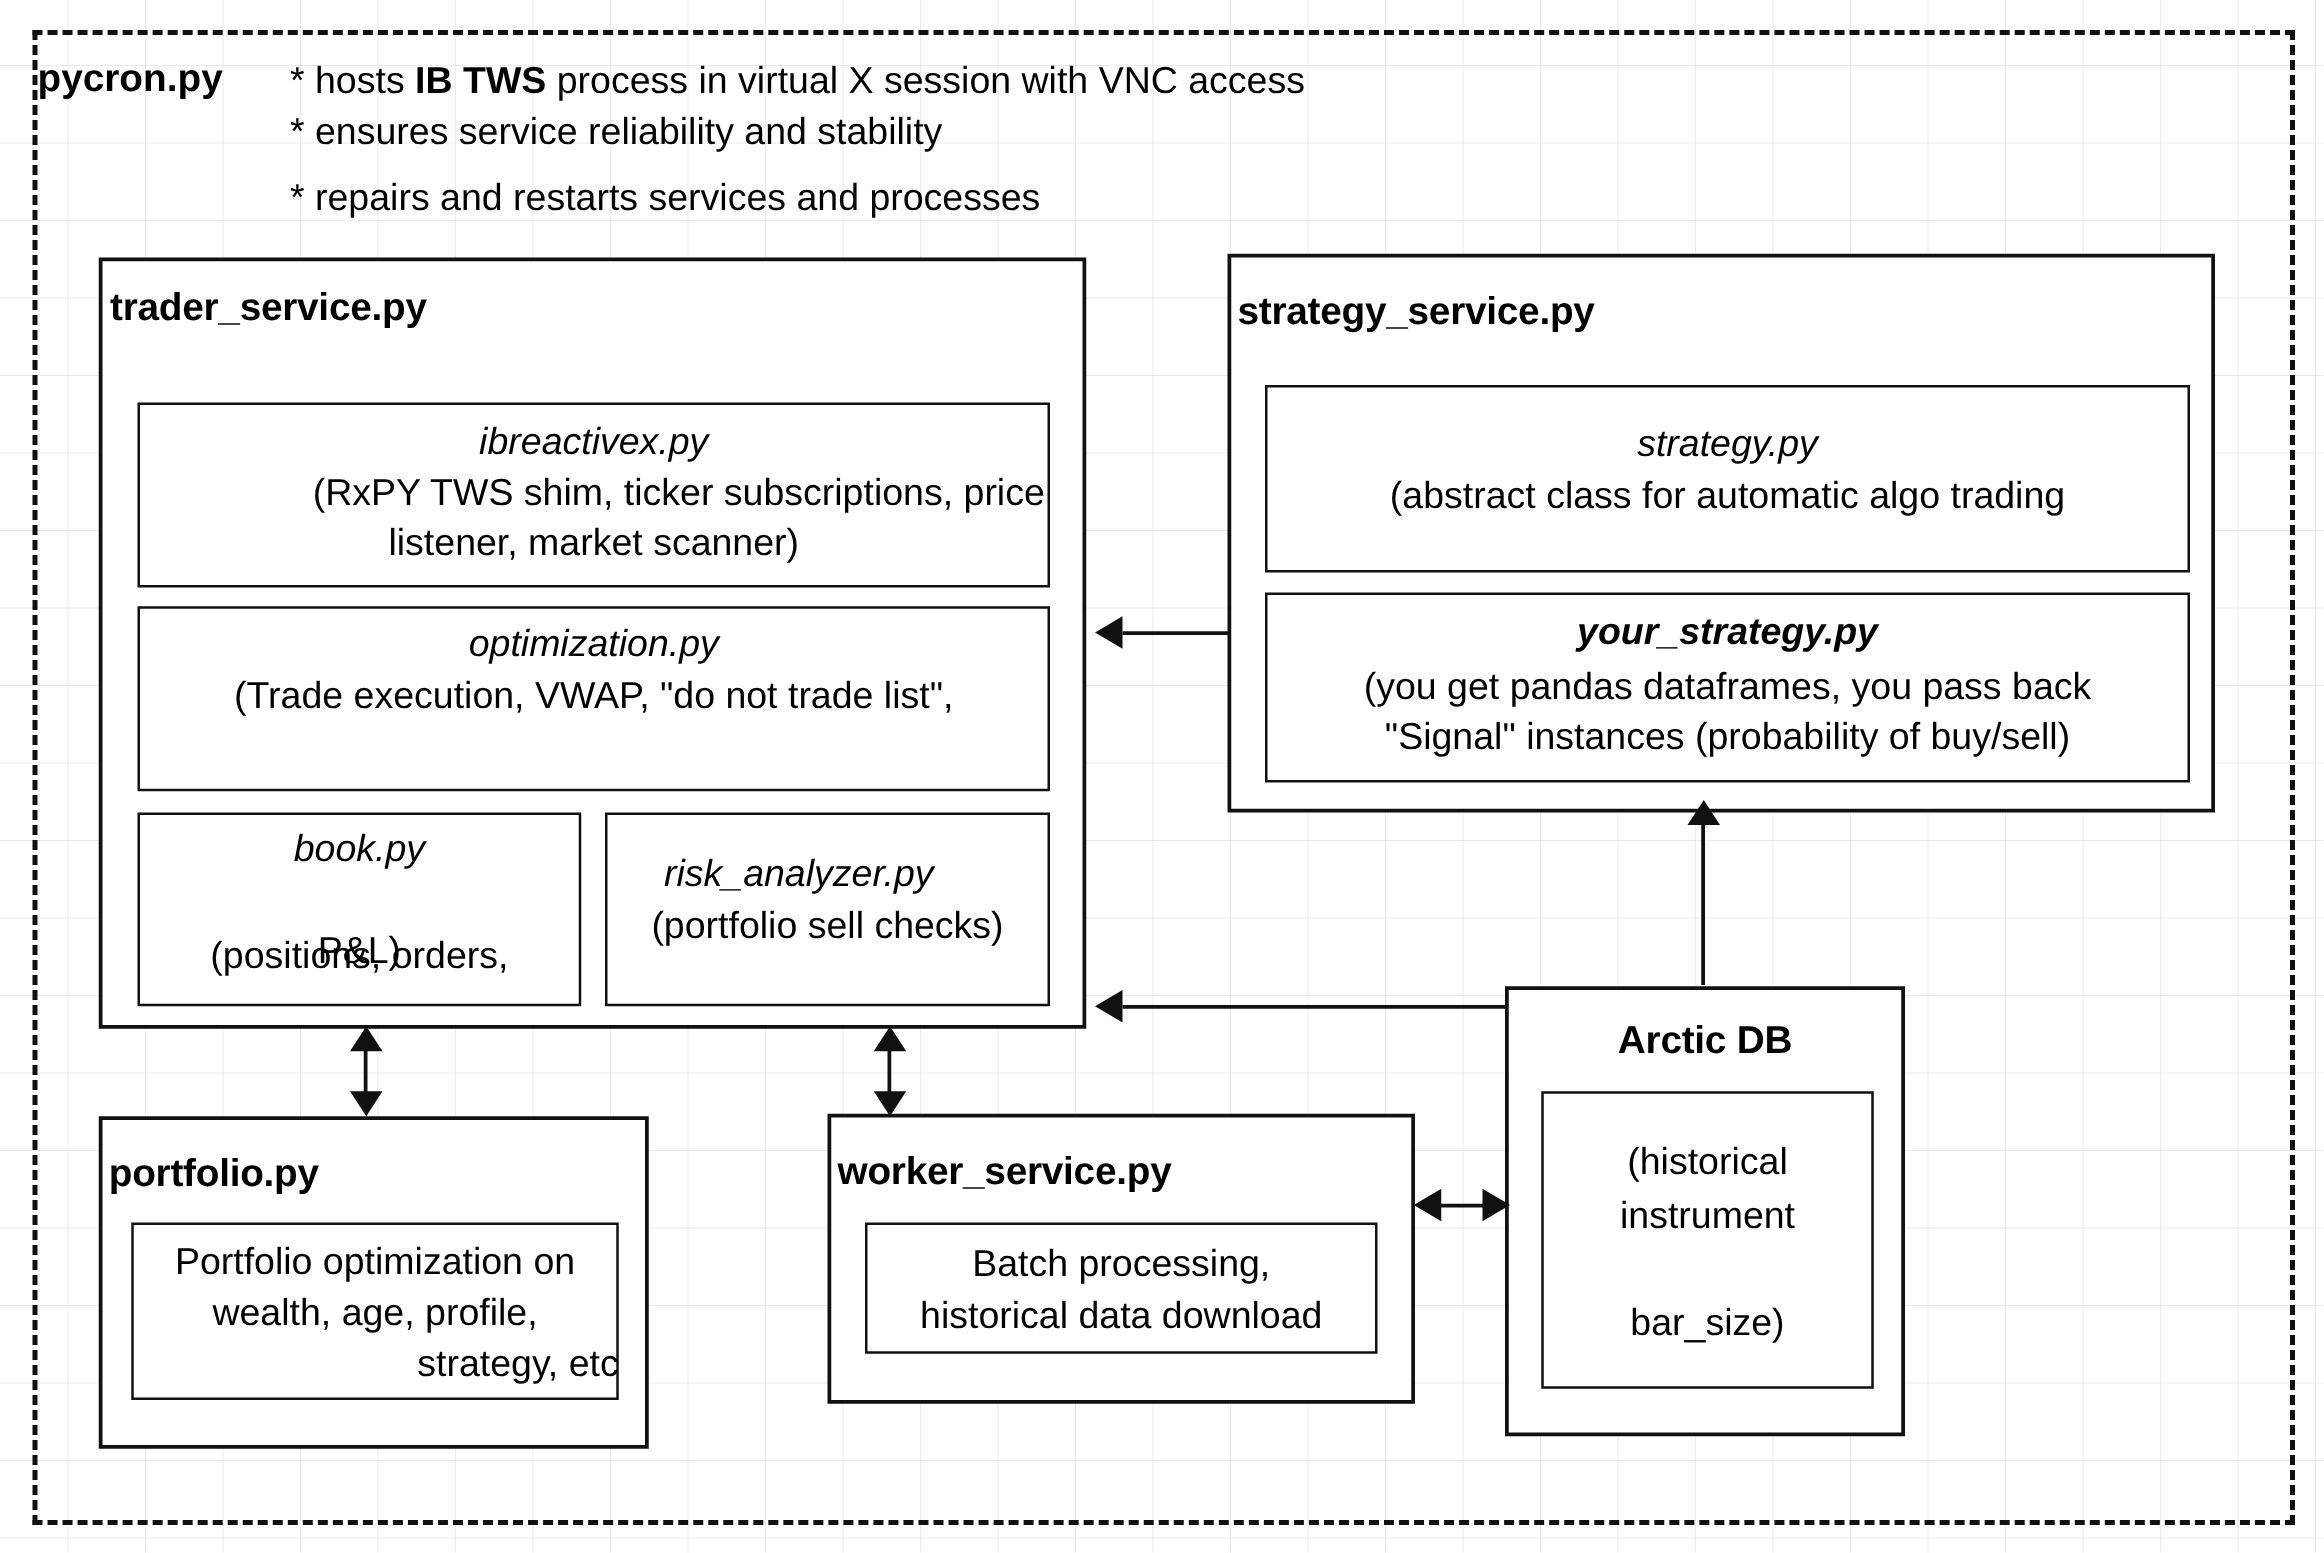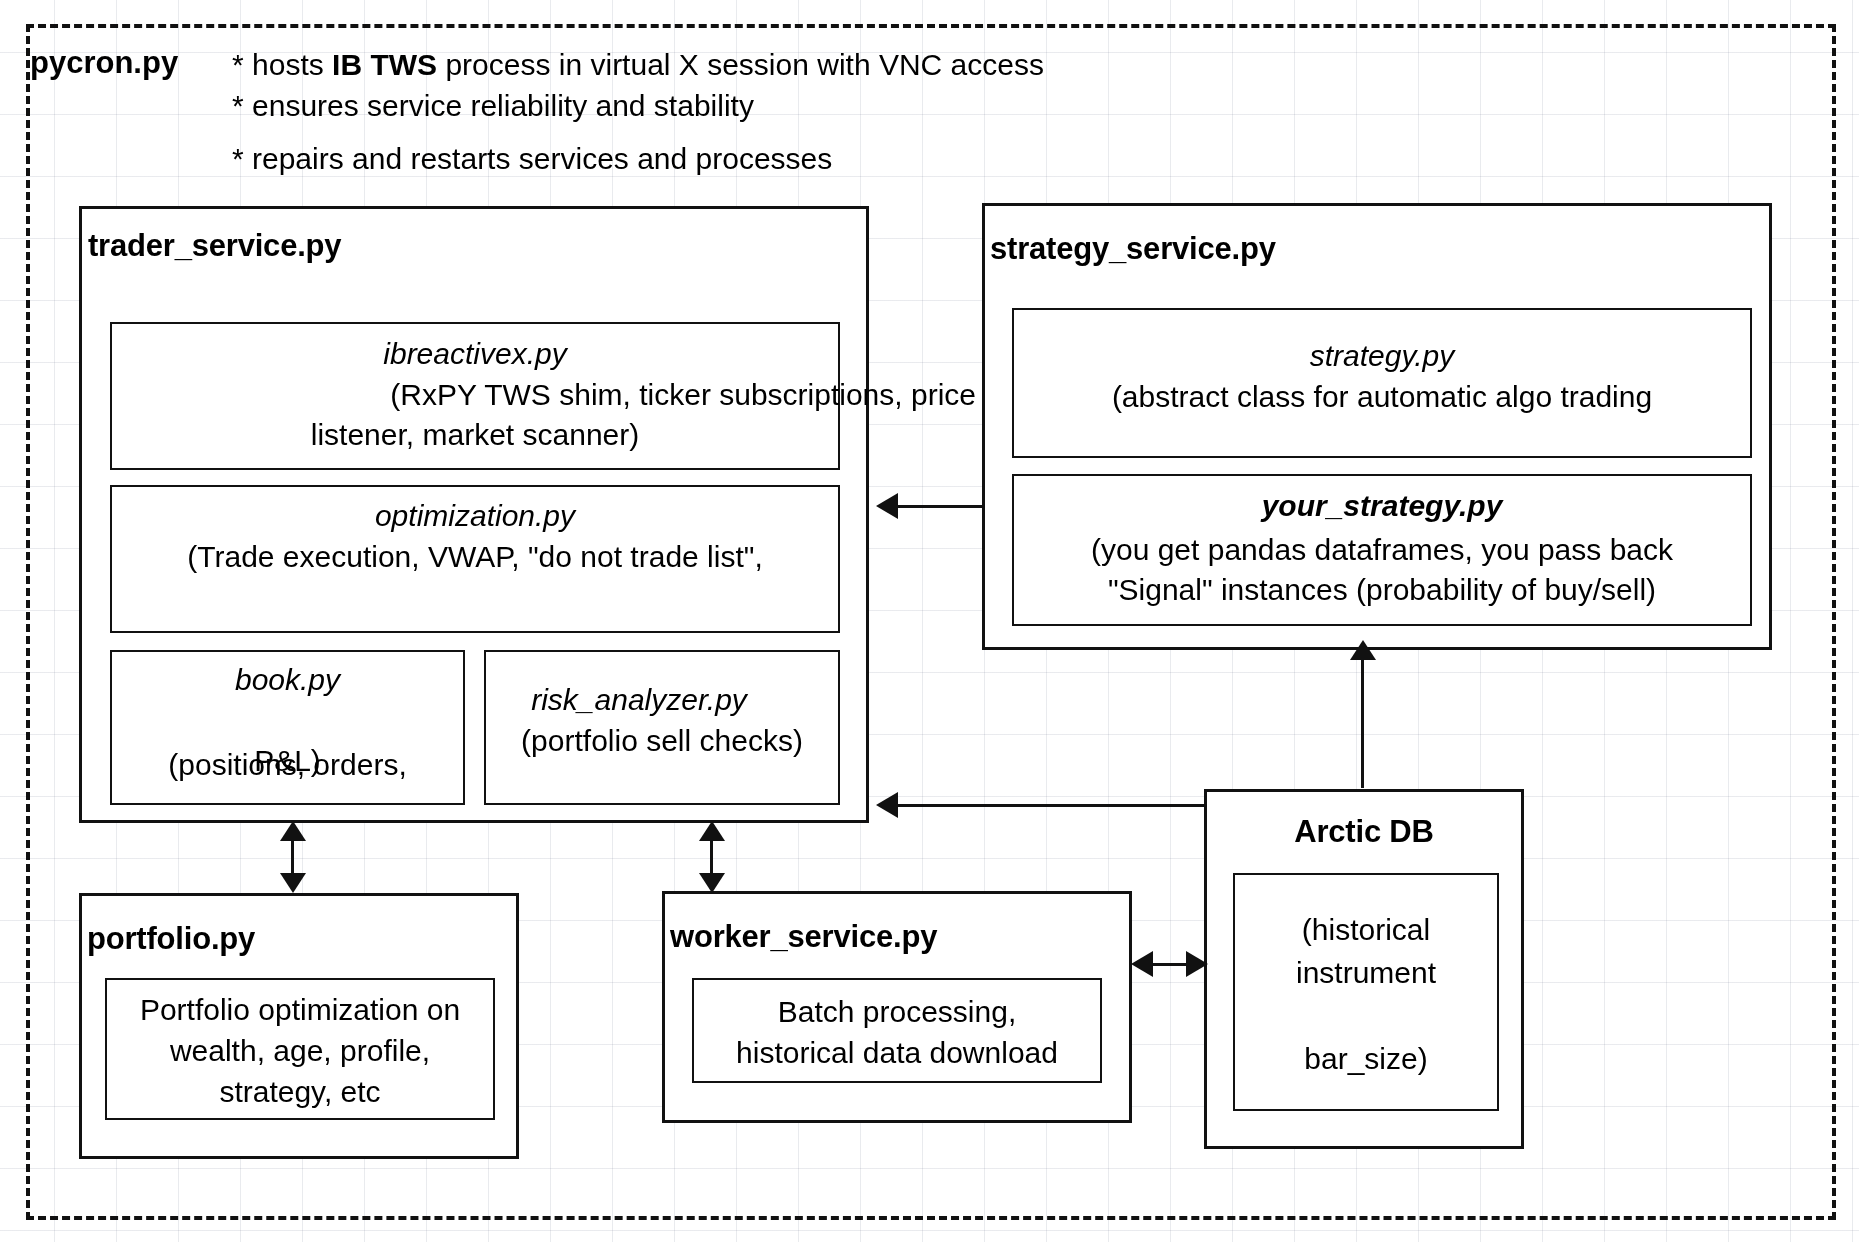--- a/index.html
+++ b/index.html
@@ -90,21 +90,21 @@
     <span>* hosts </span><b>IB TWS</b><span> process in virtual X session with VNC access</span>
   </div>
   <div class="abs bullets" style="left:232px;top:85px;">* ensures service reliability and stability</div>
   <div class="abs bullets" style="left:232px;top:126px;margin-top:12px;">* repairs and restarts services and processes</div>
 
   <div class="abs box" style="left:79px;top:206px;width:790px;height:617px;"></div>
   <div class="abs title" style="left:88px;top:228px;">trader_service.py</div>
 
   <div class="abs inner" style="left:110px;top:322px;width:730px;height:148px;"></div>
   <div class="abs modname" style="left:110px;top:334px;width:730px;">ibreactivex.py</div>
-  <div class="abs moddesc" style="left:110px;top:375px;width:866px;text-align:right;">(RxPY TWS shim, ticker subscriptions, price</div>
+  <div class="abs moddesc" style="left:110px;top:375px;width:866px;">(RxPY TWS shim, ticker subscriptions, price</div>
   <div class="abs moddesc" style="left:110px;top:415px;width:730px;">listener, market scanner)</div>
 
   <div class="abs inner" style="left:110px;top:485px;width:730px;height:148px;"></div>
   <div class="abs modname" style="left:110px;top:496px;width:730px;">optimization.py</div>
   <div class="abs moddesc" style="left:110px;top:537px;width:730px;">(Trade execution, VWAP, "do not trade list",</div>
 
   <div class="abs inner" style="left:110px;top:650px;width:355px;height:155px;"></div>
   <div class="abs modname" style="left:110px;top:660px;width:355px;">book.py</div>
   <div class="abs moddesc" style="left:110px;top:701px;width:355px;margin-top:44px;">(positions, orders,</div>
   <div class="abs moddesc" style="left:110px;top:741px;width:355px;">P&amp;L)</div>
@@ -123,21 +123,21 @@
   <div class="abs inner" style="left:1012px;top:474px;width:740px;height:152px;"></div>
   <div class="abs modname bolditalic" style="left:1012px;top:486px;width:740px;">your_strategy.py</div>
   <div class="abs moddesc" style="left:1012px;top:530px;width:740px;">(you get pandas dataframes, you pass back</div>
   <div class="abs moddesc" style="left:1012px;top:570px;width:740px;">"Signal" instances (probability of buy/sell)</div>
 
   <div class="abs box" style="left:79px;top:893px;width:440px;height:266px;"></div>
   <div class="abs title" style="left:87px;top:921px;">portfolio.py</div>
   <div class="abs inner" style="left:105px;top:978px;width:390px;height:142px;"></div>
   <div class="abs ctext" style="left:105px;top:990px;width:390px;">Portfolio optimization on</div>
   <div class="abs ctext" style="left:105px;top:1031px;width:390px;">wealth, age, profile,</div>
-  <div class="abs ctext" style="left:105px;top:1072px;width:390px;">strategy, etc</div>
+  <div class="abs ctext" style="left:105px;top:1072px;width:390px;text-align:right;">strategy, etc</div>
 
   <div class="abs box" style="left:662px;top:891px;width:470px;height:232px;"></div>
   <div class="abs title" style="left:670px;top:919px;">worker_service.py</div>
   <div class="abs inner" style="left:692px;top:978px;width:410px;height:105px;"></div>
   <div class="abs ctext" style="left:692px;top:992px;width:410px;">Batch processing,</div>
   <div class="abs ctext" style="left:692px;top:1033px;width:410px;">historical data download</div>
 
   <div class="abs box" style="left:1204px;top:789px;width:320px;height:360px;"></div>
   <div class="abs title" style="left:1204px;top:814px;width:320px;text-align:center;">Arctic DB</div>
   <div class="abs inner" style="left:1233px;top:873px;width:266px;height:238px;"></div>

